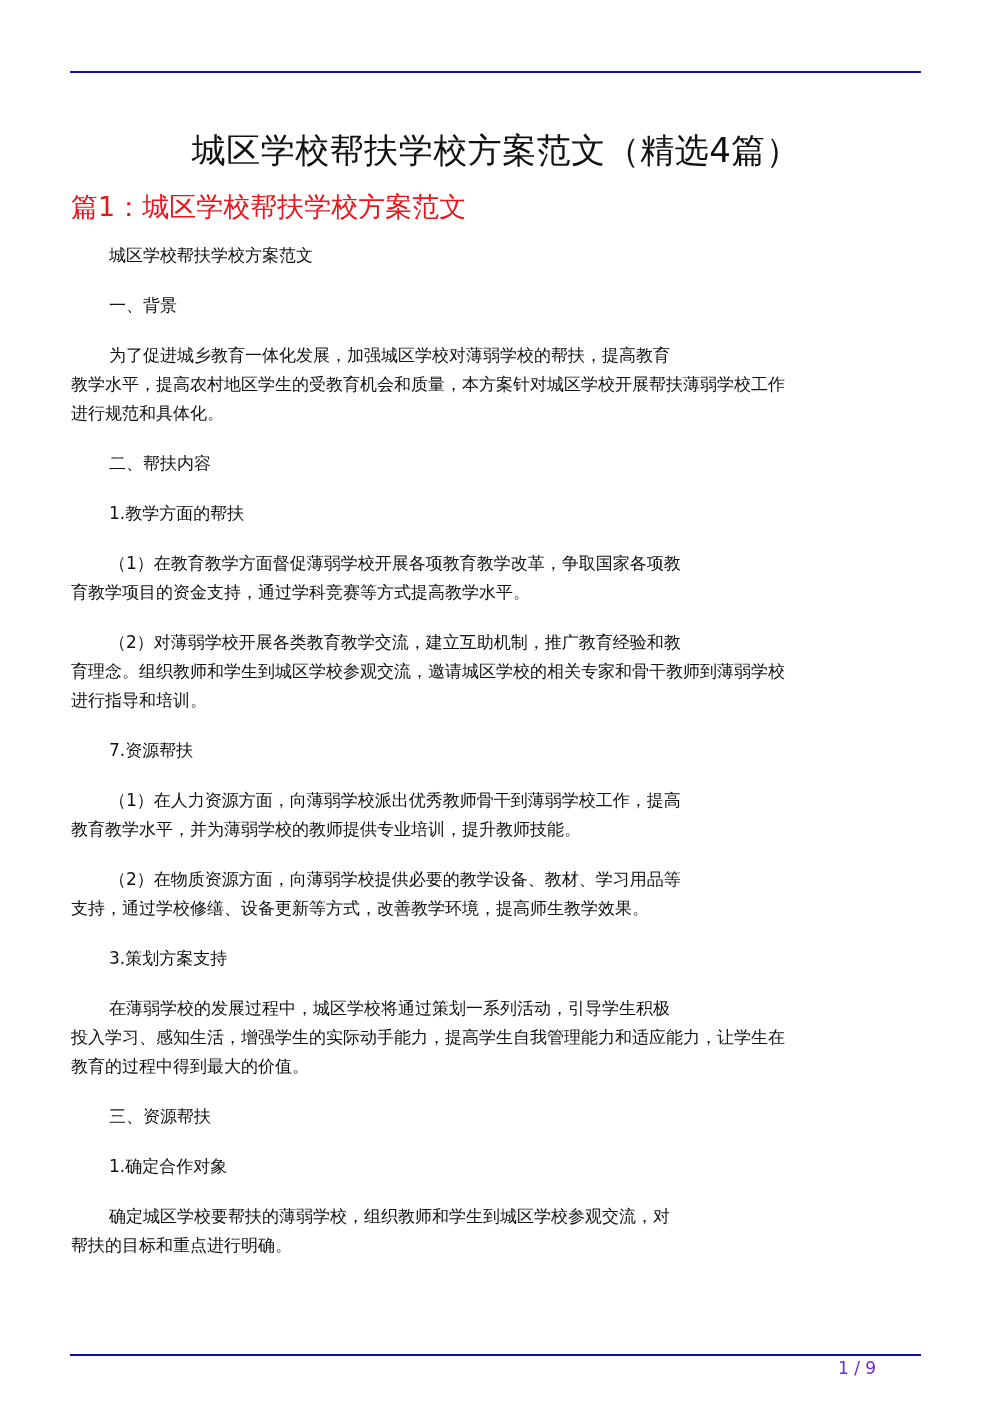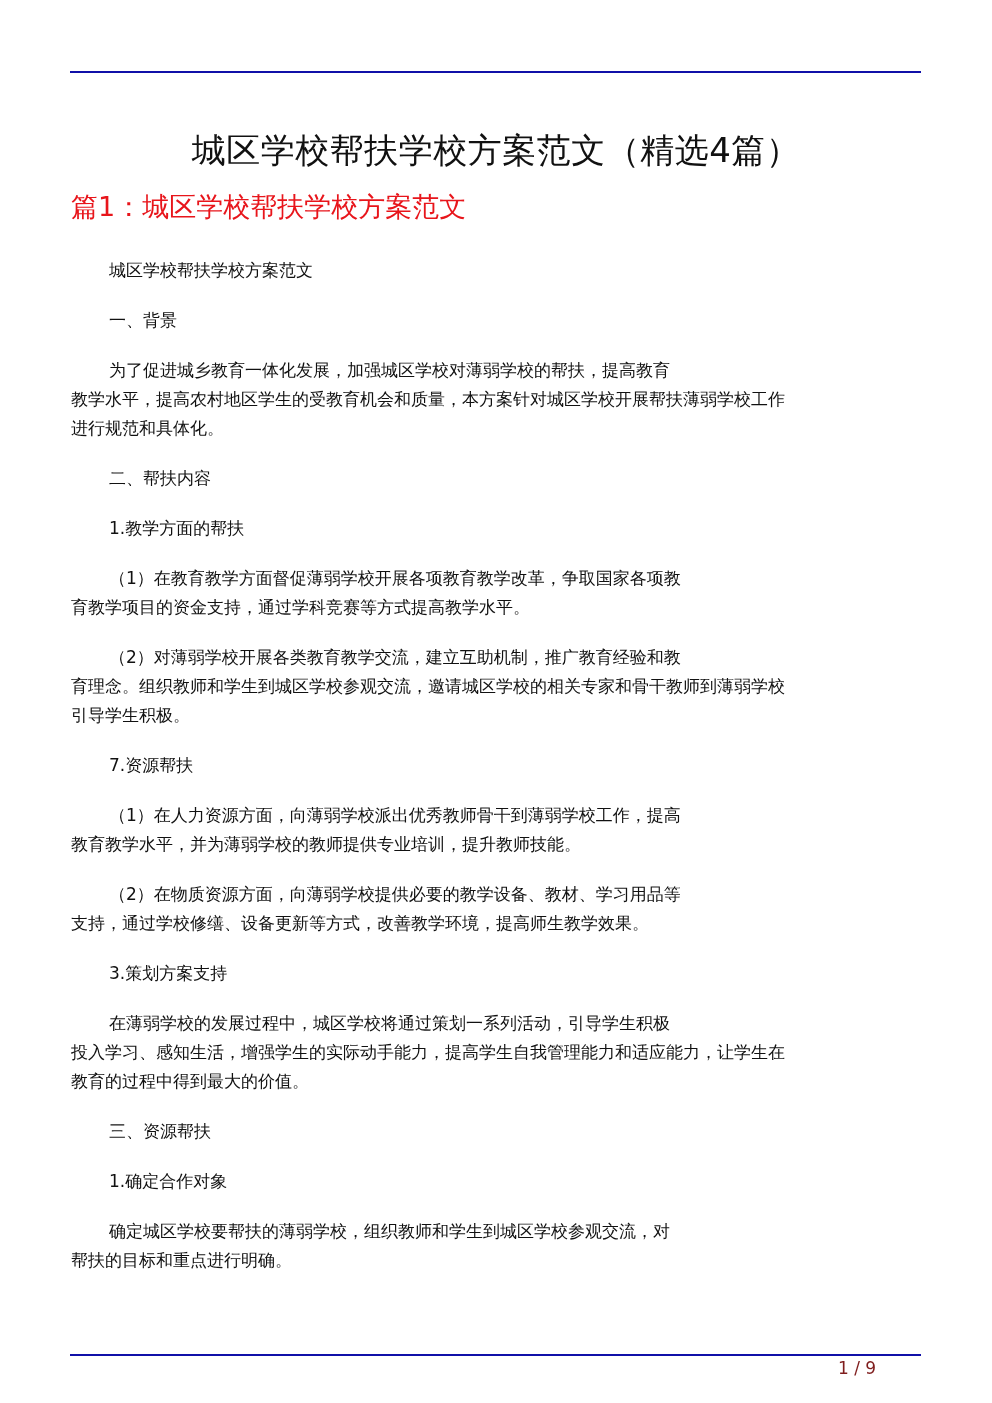--- a/index.html
+++ b/index.html
@@ -4,25 +4,25 @@
 <style>
   html, body { margin: 0; padding: 0; background: #ffffff; }
   body { width: 992px; height: 1403px; position: relative; overflow: hidden;
          font-family: "DejaVu Sans", "Liberation Sans", sans-serif; color: #111; }
   .rule { position: absolute; left: 70px; width: 851px; height: 2px; background: #1010a8; }
   .rule.top { top: 71px; }
   .rule.bottom { top: 1354px; }
   .title { position: absolute; top: 128px; left: 0; width: 992px; text-align: center;
            font-size: 34px; color: #111; letter-spacing: 0.5px; }
   .section-heading { position: absolute; top: 189px; left: 71px; font-size: 27px; color: #e8151b; }
-  .body { position: absolute; top: 241px; left: 71px; width: 845px; font-size: 17px; line-height: 29px; margin-top: 15px; }
+  .body { position: absolute; top: 241px; left: 71px; width: 845px; font-size: 17px; line-height: 29px; }
   .para { margin: 0 0 21px 0; white-space: normal; }
   .para .line { display: block; }
   .para .line.indent { padding-left: 38px; }
-  .page-num { position: absolute; top: 1358px; left: 838px; font-size: 17px; color: #7f1d1d; }
+  .page-num { position: absolute; top: 1358px; left: 838px; font-size: 17px; color: #6d28d9; }
 </style>
 </head>
 <body>
 
 <div class="rule top"></div>
 
 <div class="title">城区学校帮扶学校方案范文（精选4篇）</div>
 
 <div class="section-heading">篇1：城区学校帮扶学校方案范文</div>
 
@@ -44,21 +44,21 @@
     <div class="para">
       <span class="line indent">1.教学方面的帮扶</span>
     </div>
     <div class="para">
       <span class="line indent">（1）在教育教学方面督促薄弱学校开展各项教育教学改革，争取国家各项教</span>
       <span class="line">育教学项目的资金支持，通过学科竞赛等方式提高教学水平。</span>
     </div>
     <div class="para">
       <span class="line indent">（2）对薄弱学校开展各类教育教学交流，建立互助机制，推广教育经验和教</span>
       <span class="line">育理念。组织教师和学生到城区学校参观交流，邀请城区学校的相关专家和骨干教师到薄弱学校</span>
-      <span class="line">引导学生积极。</span>
+      <span class="line">进行指导和培训。</span>
     </div>
     <div class="para">
       <span class="line indent">7.资源帮扶</span>
     </div>
     <div class="para">
       <span class="line indent">（1）在人力资源方面，向薄弱学校派出优秀教师骨干到薄弱学校工作，提高</span>
       <span class="line">教育教学水平，并为薄弱学校的教师提供专业培训，提升教师技能。</span>
     </div>
     <div class="para">
       <span class="line indent">（2）在物质资源方面，向薄弱学校提供必要的教学设备、教材、学习用品等</span>

